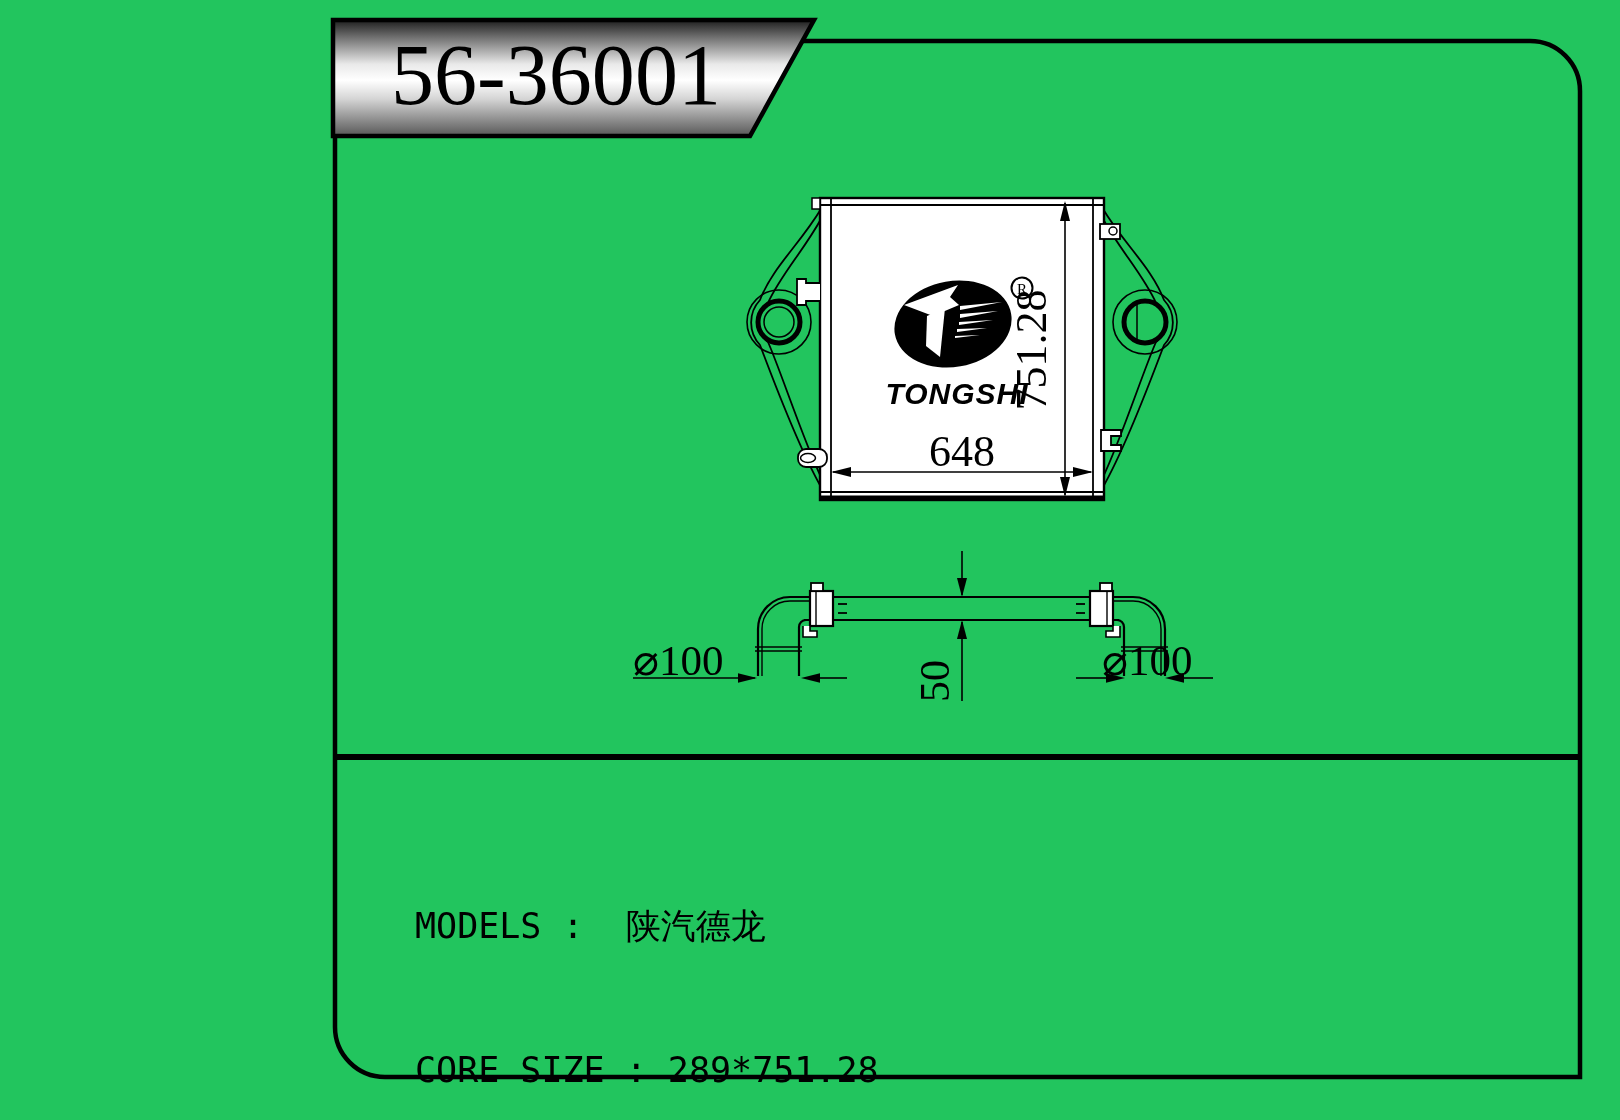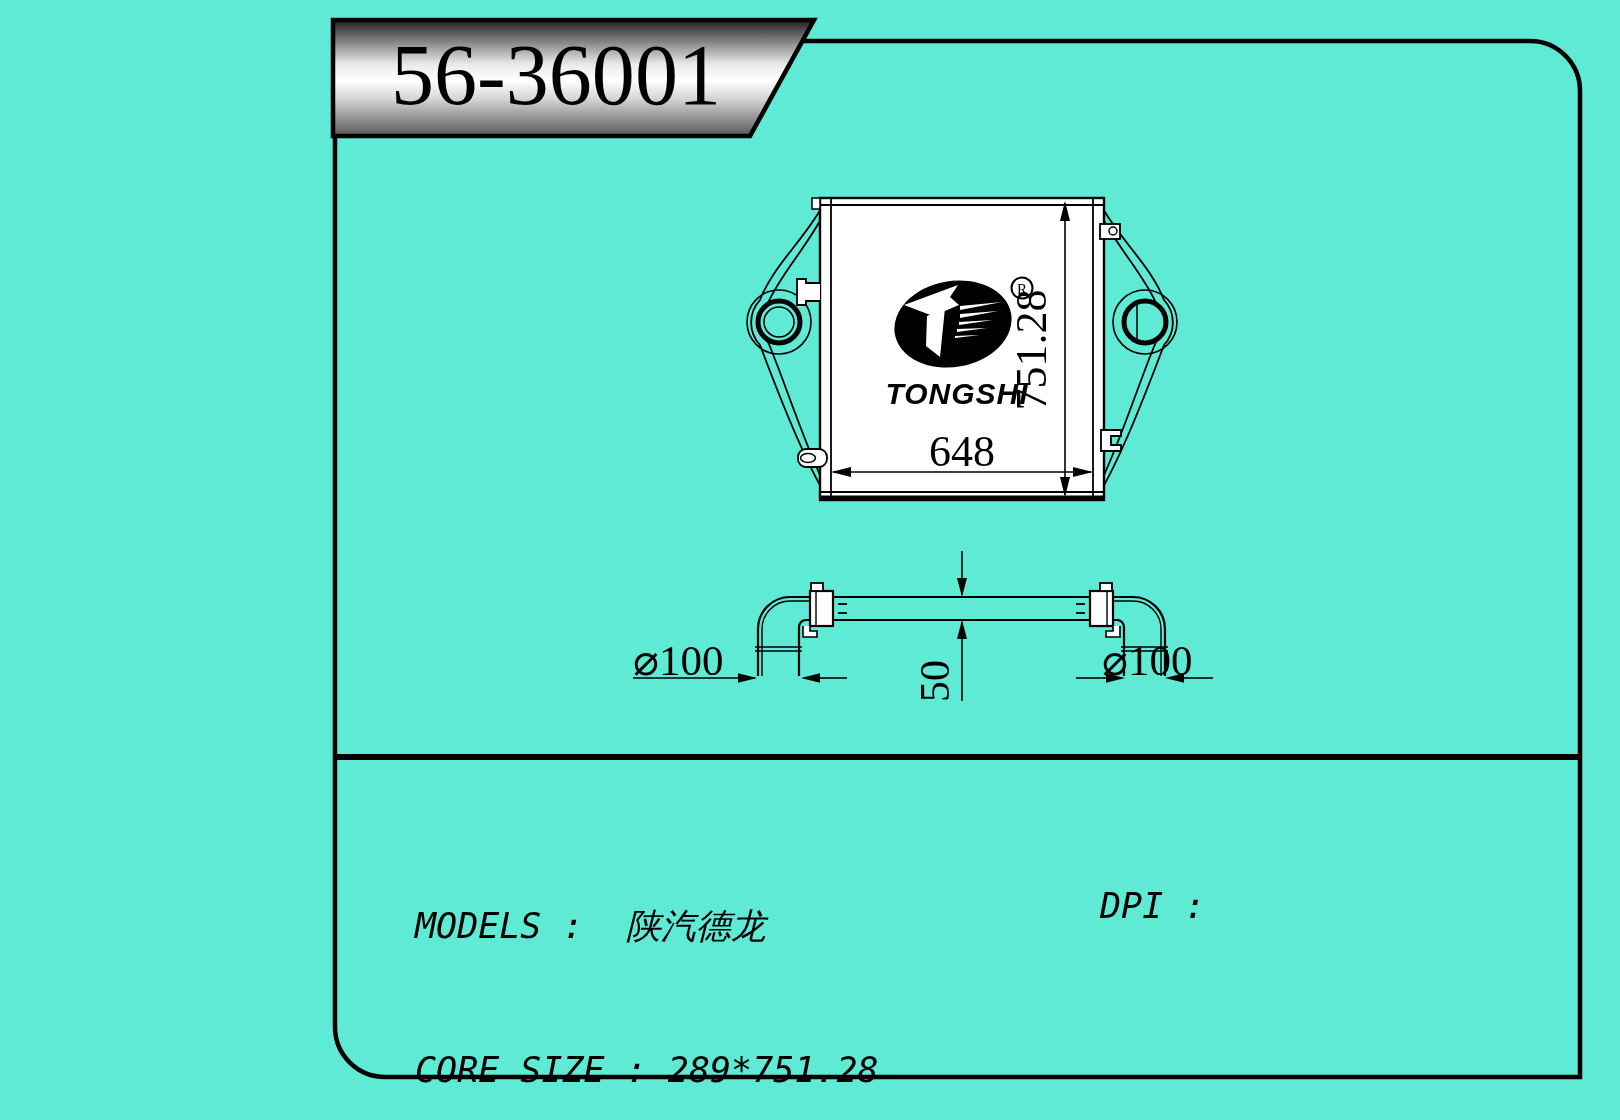--- a/index.html
+++ b/index.html
@@ -1,27 +1,27 @@
 <!DOCTYPE html>
 <html><head>
 <meta charset="utf-8">
 <style>
   html,body{margin:0;padding:0;background:#ffffff;}
-  .canvas{position:relative;width:1620px;height:1120px;background:#5eead4;overflow:hidden;
+  .canvas{position:relative;width:1620px;height:1120px;background:#22c55e;overflow:hidden;
           font-family:"DejaVu Sans Mono","Liberation Mono",monospace;}
   svg{position:absolute;left:0;top:0;}
   .dim-text{font-family:"Liberation Serif","DejaVu Serif",serif;fill:#000;}
   .badge-text{font-family:"Liberation Serif","DejaVu Serif",serif;fill:#000;}
   .logo-text{font-family:"Liberation Sans","DejaVu Sans",sans-serif;font-weight:bold;font-style:italic;
              letter-spacing:1px;fill:#000;}
   .rmark-text{font-family:"Liberation Serif","DejaVu Serif",serif;fill:#000;}
   .specs{position:absolute;color:#000;font-size:35px;line-height:48px;white-space:pre;}
   .specs-left{left:415px;top:806px;}
   .specs-right{left:1100px;top:786px;}
-  .spec-line{height:48px;font-style:italic;}
+  .spec-line{height:48px;}
 </style>
 </head>
 <body>
 
 <div class="canvas">
 
 <svg width="1620" height="1120" viewBox="0 0 1620 1120">
   <defs>
     <linearGradient id="badgeGrad" x1="0" y1="0" x2="0" y2="1">
       <stop offset="0%" stop-color="#1d1d1d"></stop>
@@ -185,19 +185,18 @@
 </svg>
 
 <div class="specs specs-left">
   <div class="spec-line">MODELS :  陕汽德龙</div>
   <div class="spec-line">CORE SIZE : 289*751.28</div>
   
   
 </div>
 
 <div class="specs specs-right">
-  <div class="spec-line">DPI :</div>
   
   
   
 </div>
 
 </div>
 
 </body></html>

